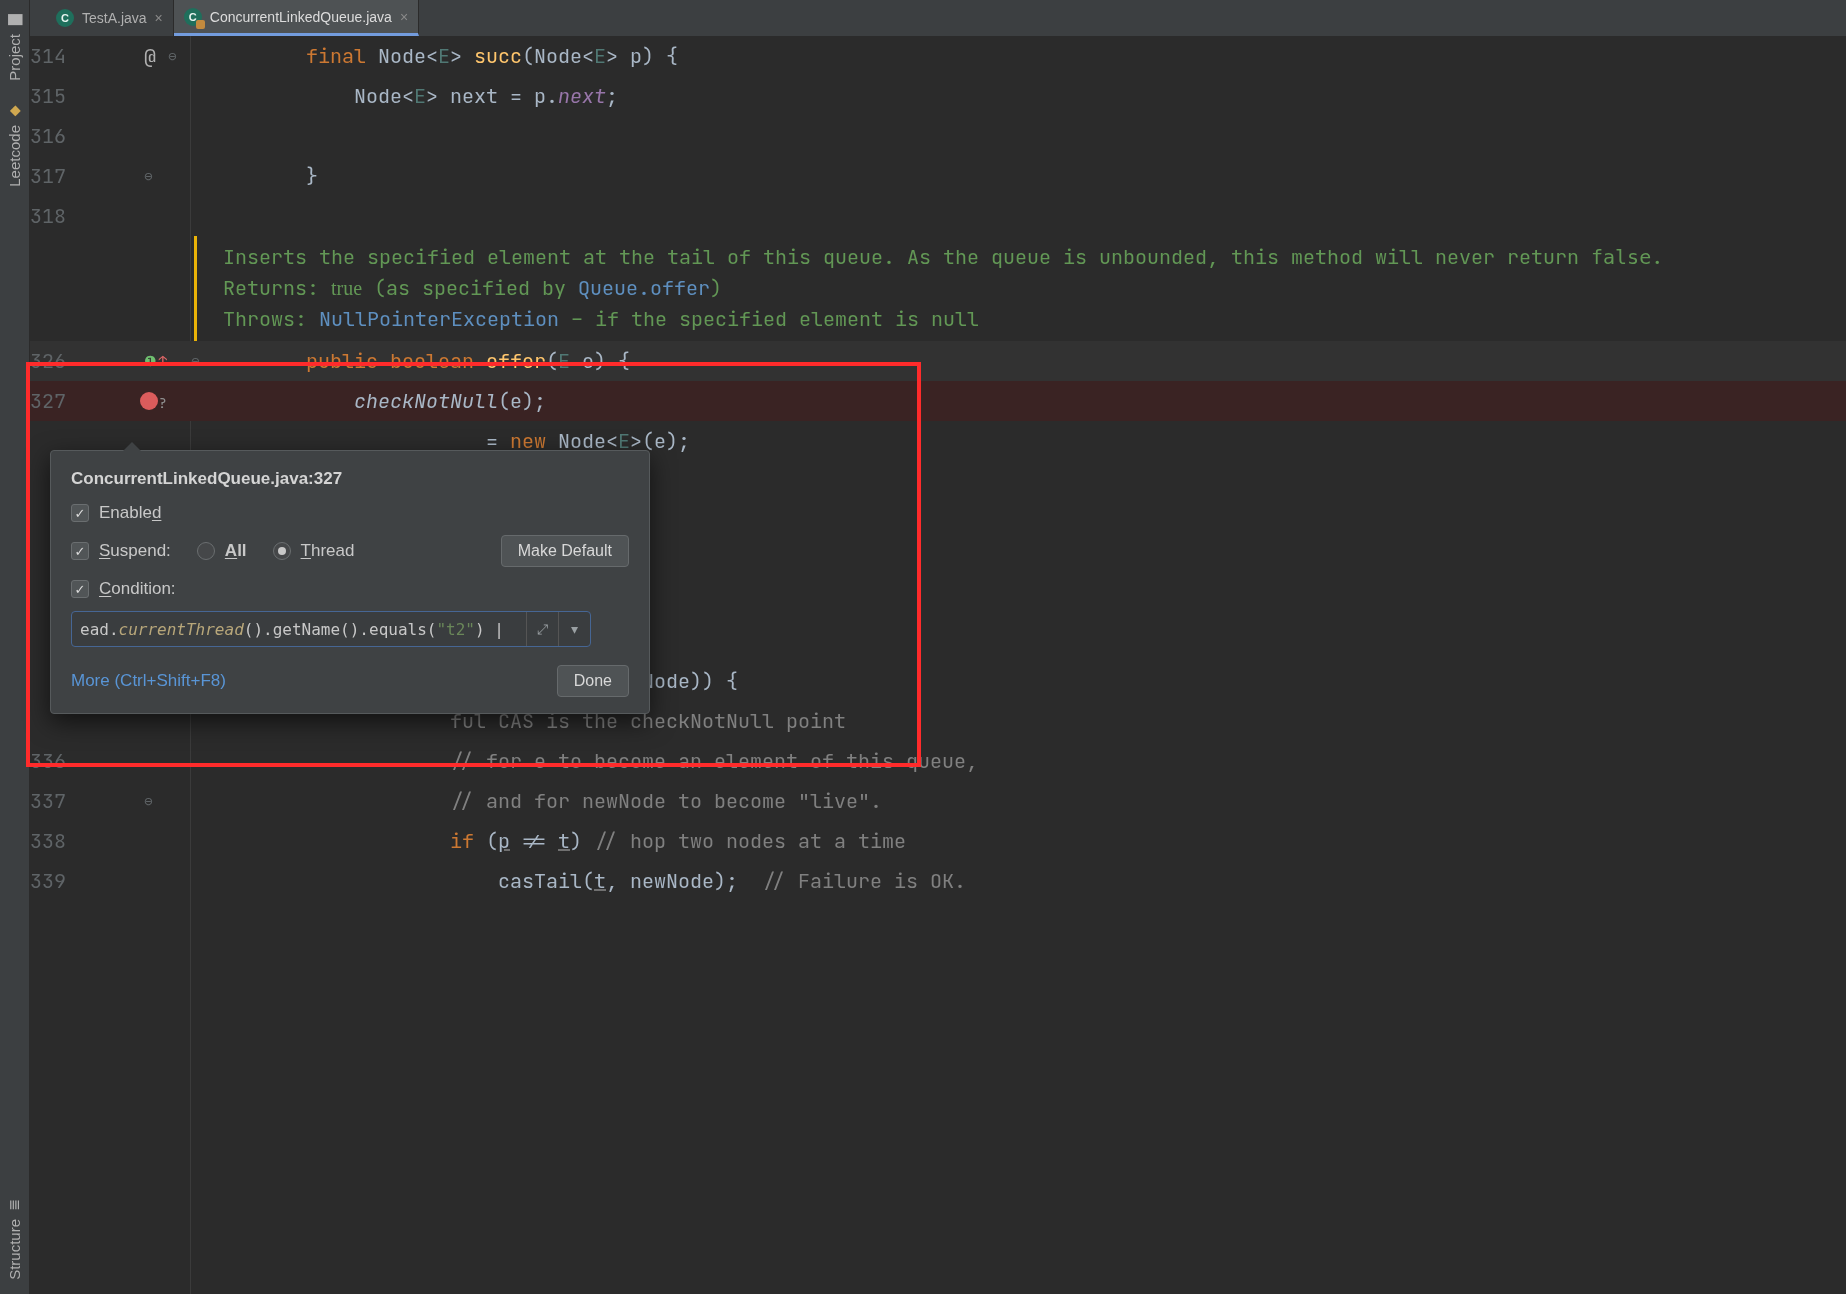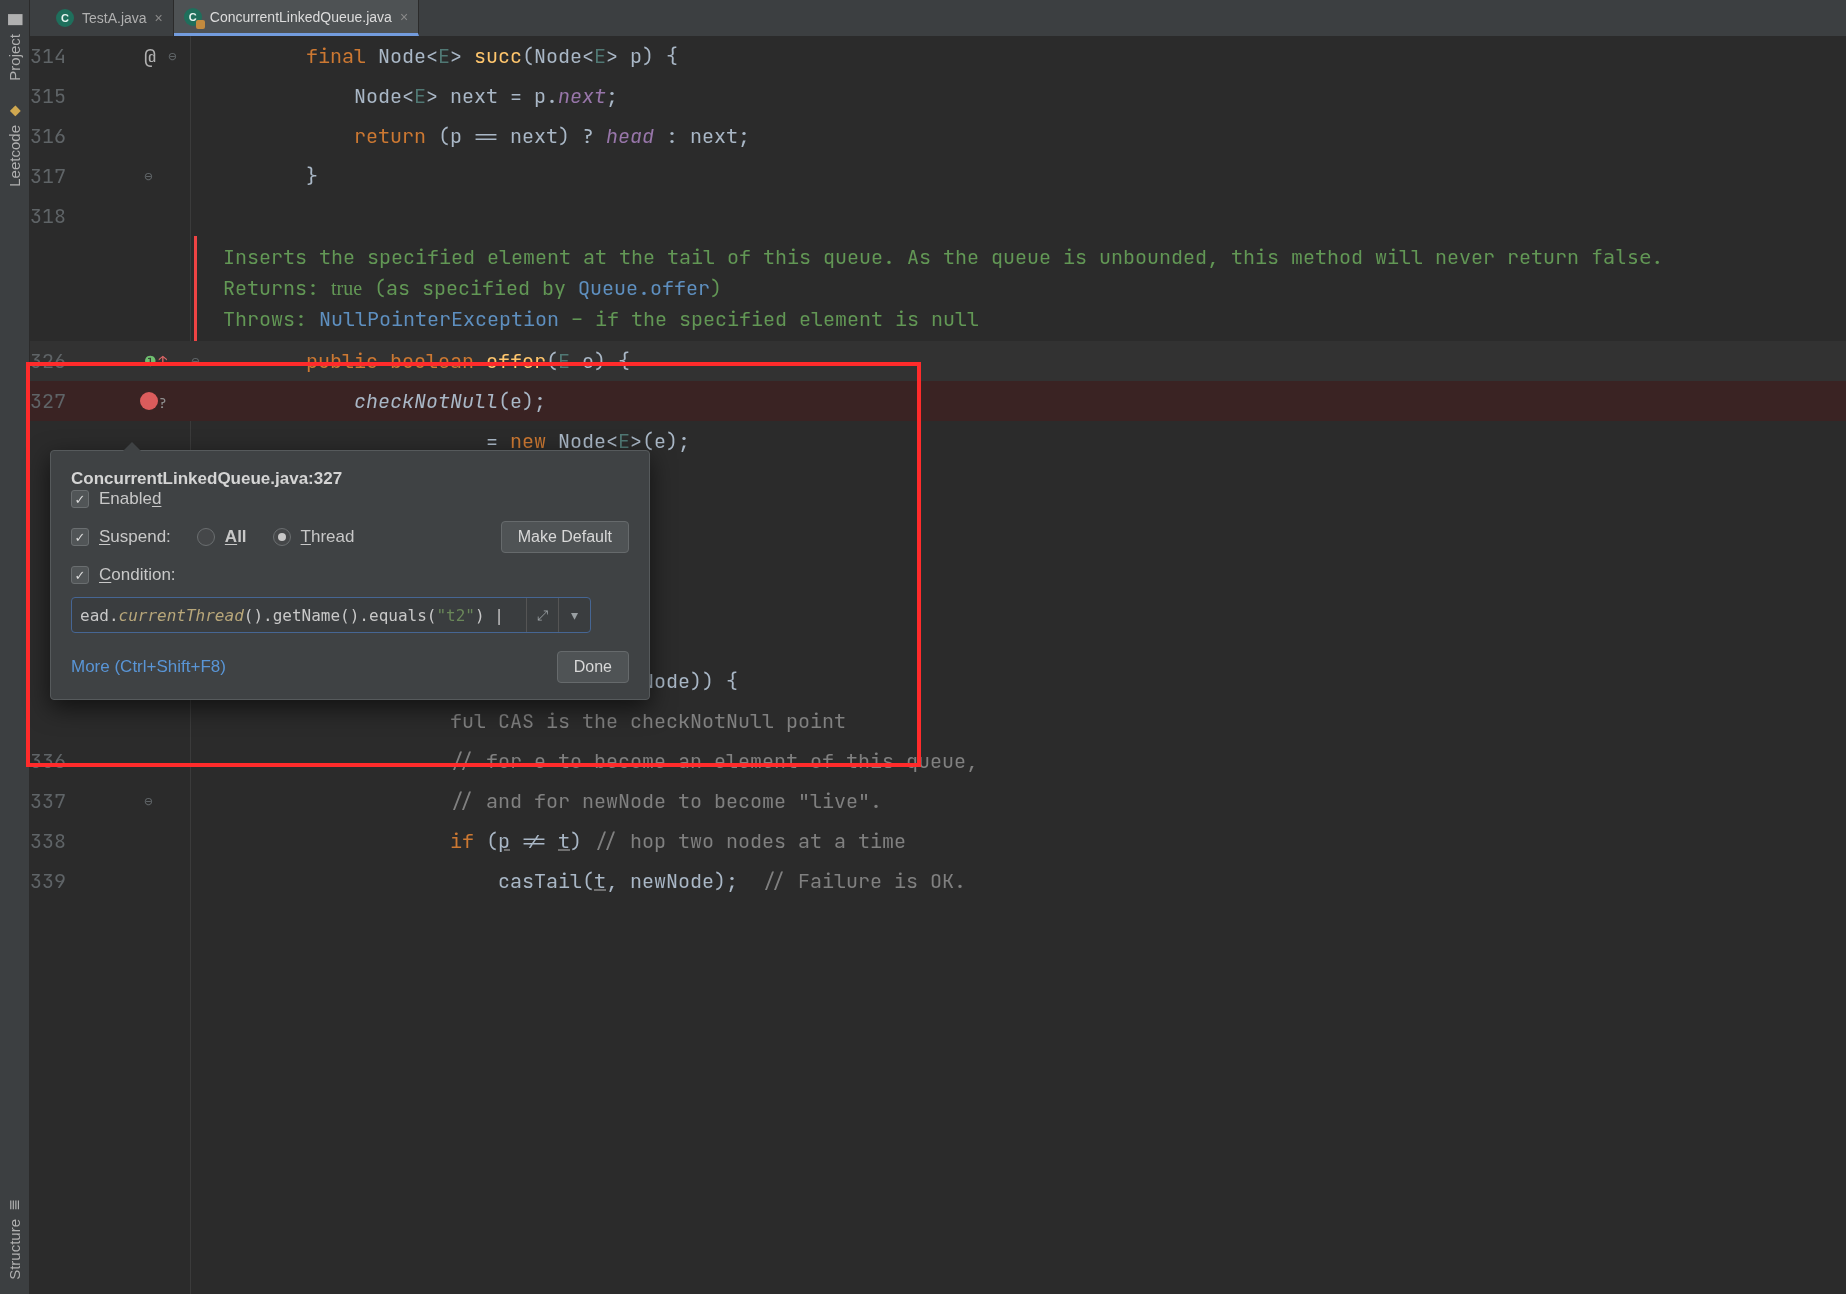--- a/index.html
+++ b/index.html
@@ -101,21 +101,21 @@
   .k-orange { color:#cc7832; }
   .k-gen    { color:#507874; }
   .k-purple { color:#9876aa; font-style:italic; }
   .k-func   { color:#ffc66d; }
   .k-comment{ color:#808080; }
   .k-docmono{ color:#629755; font-family:inherit; }
   .k-link   { color:#5e8fbf; }
   .k-under  { text-decoration: underline; text-decoration-color:#707070;}
   .docblock {
     margin-left: 164px;
-    border-left: 3px solid #ef4444;
+    border-left: 3px solid #eab308;
     background: #2b2b2b;
     padding: 6px 12px 6px 26px;
     color:#629755;
     font-size:20px;
     line-height: 1.55;
   }
   .hl-row { background: #323232; }
   .bp-row { background: #3a2323; }
   .full-row { position:relative; }
   .overlay-red {
@@ -134,21 +134,21 @@
     color:#c8c8c8;
     font-family:"Segoe UI", Arial, sans-serif;
     font-size:17px;
     z-index: 40;
   }
   .popup .arrow {
     position:absolute; top:-9px; left:72px;
     width:0;height:0;border-left:9px solid transparent;border-right:9px solid transparent;
     border-bottom:9px solid #3f4244;
   }
-  .popup h4 { font-weight:bold; font-size:17px; color:#d4d4d4; }
+  .popup h4 { font-weight:bold; font-size:17px; color:#d4d4d4; margin-bottom:14px;}
   .popup .row { display:flex; align-items:center; gap:10px; margin-bottom:12px; }
   .popup .chk {
     width:18px;height:18px;border:1px solid #6a6e70;background:#515557;border-radius:3px;
     display:flex;align-items:center;justify-content:center;color:#dcdcdc;font-size:13px;
   }
   .popup .radio {
     width:18px;height:18px;border:1px solid #6a6e70;border-radius:50%;background:#454749;
     display:flex;align-items:center;justify-content:center;
   }
   .popup .radio .dot{width:8px;height:8px;border-radius:50%;background:#c8c8c8;}
@@ -230,21 +230,20 @@
         <div class="code">        <span class="k-orange">final</span> Node&lt;<span class="k-gen">E</span>&gt; <span class="k-func">succ</span>(Node&lt;<span class="k-gen">E</span>&gt; p) {</div>
       </div>
       <div class="line full-row">
         <div class="lineno">315</div>
         <div class="gutter"></div>
         <div class="code">            Node&lt;<span class="k-gen">E</span>&gt; next = p.<span class="k-purple">next</span>;</div>
       </div>
       <div class="line full-row">
         <div class="lineno">316</div>
         <div class="gutter"></div>
-        <div class="code">            <span class="k-orange">return</span> (p == next) ? <span class="k-purple">head</span> : next;</div>
       </div>
       <div class="line full-row">
         <div class="lineno">317</div>
         <div class="gutter">
           <span class="fold">⊖</span>
         </div>
         <div class="code">        }</div>
       </div>
       <div class="line full-row">
         <div class="lineno">318</div>

